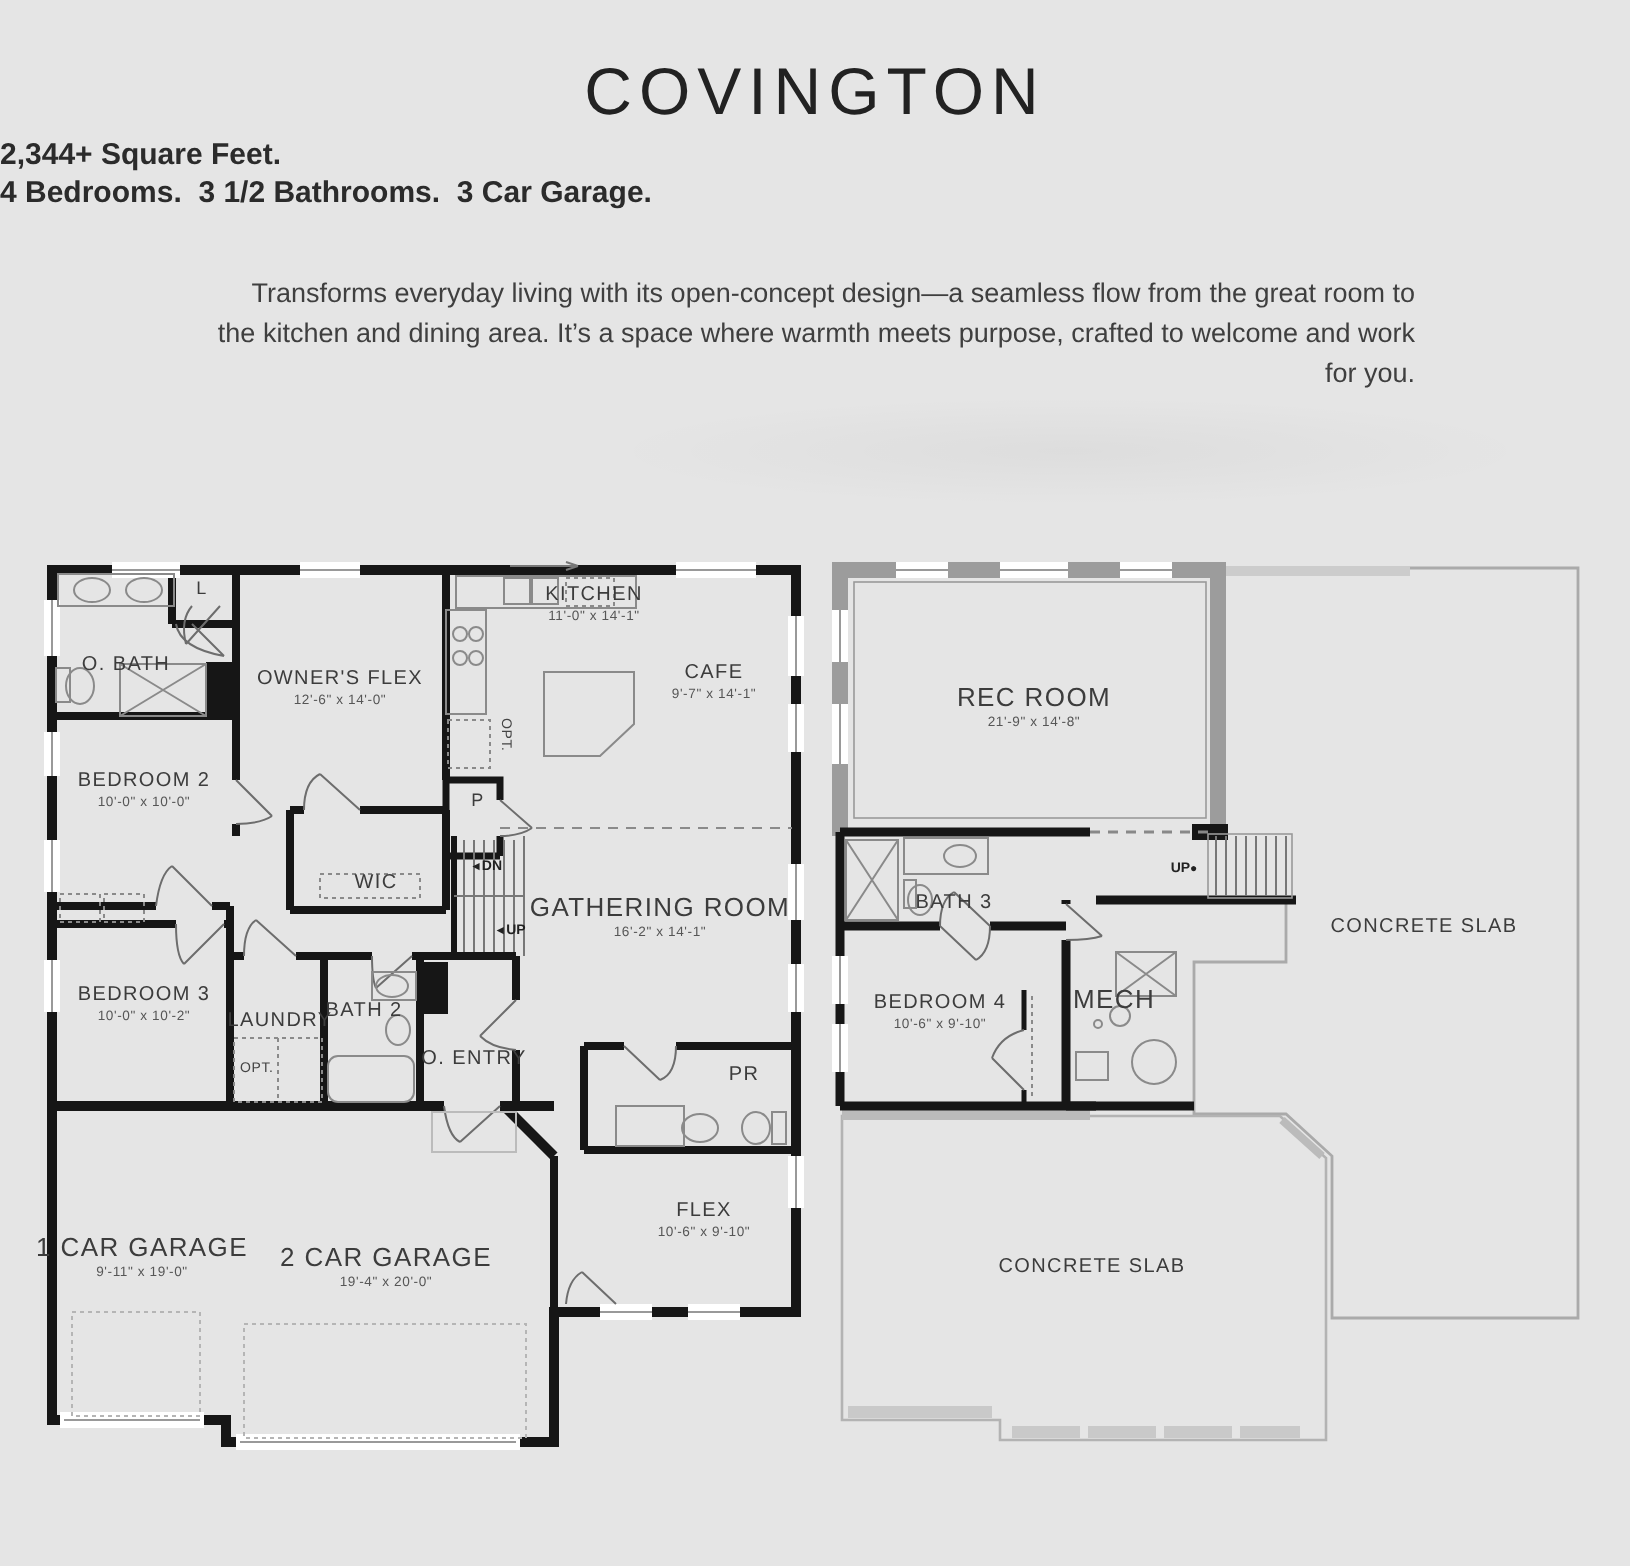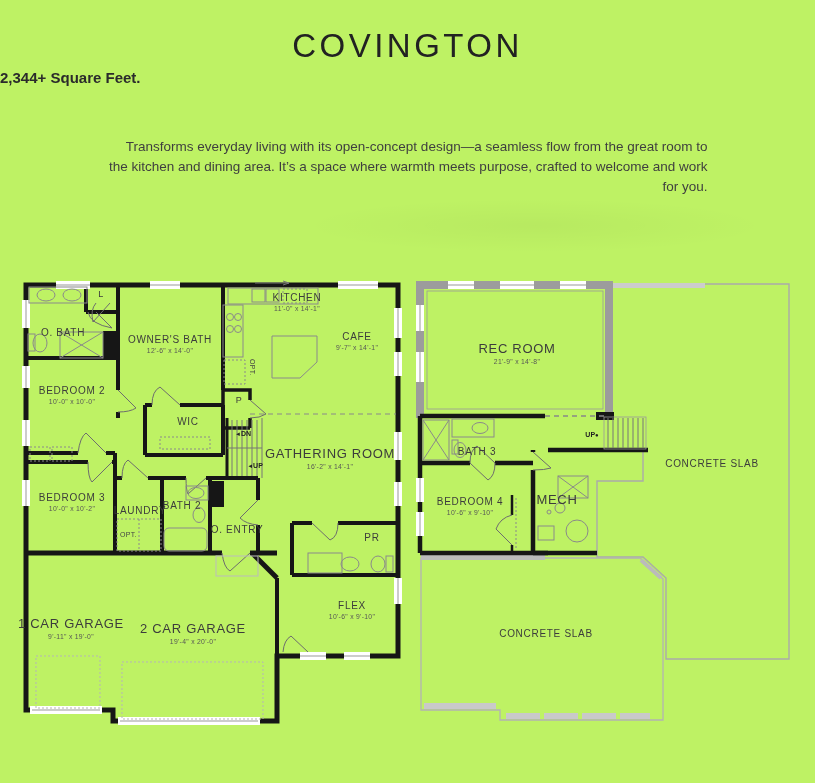--- a/index.html
+++ b/index.html
@@ -1,16 +1,16 @@
 <!DOCTYPE html>
 <html><head>
 <meta charset="utf-8">
 <style>
   html,body{margin:0;padding:0;background:#ffffff;}
-  .page{position:relative;width:815px;height:783px;background:#bef264;overflow:hidden;
+  .page{position:relative;width:815px;height:783px;background:#e5e5e5;overflow:hidden;
         font-family:"Liberation Sans",sans-serif;}
   .title{position:absolute;left:0;top:27px;width:100%;text-align:center;
          font-size:33px;font-weight:400;letter-spacing:3.5px;color:#222;}
   .sub{position:absolute;left:0;width:100%;text-align:left;font-size:15px;
        font-weight:700;color:#2b2b2b;white-space:pre-wrap;}
   .sub1{top:69px;} .sub2{top:88px;}
   .desc{position:absolute;left:50%;top:137px;transform:translateX(-50%);width:600px;
         text-align:right;font-size:13.5px;line-height:1.48;color:#3f3f3f;}
   .smudge{position:absolute;left:300px;top:198px;width:470px;height:55px;
           background:radial-gradient(ellipse at center,rgba(0,0,0,0.035),rgba(0,0,0,0) 70%);}
@@ -29,20 +29,21 @@
   .opt{position:absolute;font-size:7px;color:#444;letter-spacing:0.3px;white-space:nowrap;}
   .opt.vert{transform:rotate(90deg);transform-origin:left top;}
 </style>
 </head>
 <body>
 
 <div class="page">
 
   <div class="title">COVINGTON</div>
   <div class="sub sub1">2,344+ Square Feet.</div>
+  <div class="sub sub2">4 Bedrooms.  3 1/2 Bathrooms.  3 Car Garage.</div>
   <div class="desc">Transforms everyday living with its open-concept design—a seamless flow from the great room to the kitchen and dining area. It’s a space where warmth meets purpose, crafted to welcome and work for you.</div>
   <div class="smudge"></div>
 
   <div class="plan">
 
   <svg class="plansvg" width="815" height="583" viewBox="0 200 815 583">
 
     <g stroke="#161616" fill="none" stroke-width="5">
       <path d="M26,285 H398 V656 H277 V721 H113 V710 H26 Z"></path>
       <path d="M26,553 H222 M250,553 H277"></path>
@@ -238,36 +239,36 @@
     </g>
   </svg>
 
   <div class="rlabel" style="left:63px;top:327px">
         <span class="rname">O. BATH</span>
       </div>
   <div class="rlabel" style="left:101px;top:289px">
         <span class="rname sm">L</span>
       </div>
   <div class="rlabel" style="left:170px;top:334px">
-        <span class="rname">OWNER'S BATH</span>
+        <span class="rname">OWNER'S FLEX</span>
         <span class="rdim">12'-6" x 14'-0"</span>
       </div>
   <div class="rlabel" style="left:297px;top:292px">
         <span class="rname">KITCHEN</span>
         <span class="rdim">11'-0" x 14'-1"</span>
       </div>
   <div class="rlabel" style="left:357px;top:331px">
         <span class="rname">CAFE</span>
         <span class="rdim">9'-7" x 14'-1"</span>
       </div>
   <div class="rlabel" style="left:72px;top:385px">
         <span class="rname">BEDROOM 2</span>
         <span class="rdim">10'-0" x 10'-0"</span>
       </div>
-  <div class="rlabel" style="left:188px;top:416px">
+  <div class="rlabel" style="left:188px;top:436px">
         <span class="rname">WIC</span>
       </div>
   <div class="rlabel" style="left:239px;top:395px">
         <span class="rname sm">P</span>
       </div>
   <div class="rlabel" style="left:330px;top:446px">
         <span class="rname lg">GATHERING ROOM</span>
         <span class="rdim">16'-2" x 14'-1"</span>
       </div>
   <div class="rlabel" style="left:72px;top:492px">

